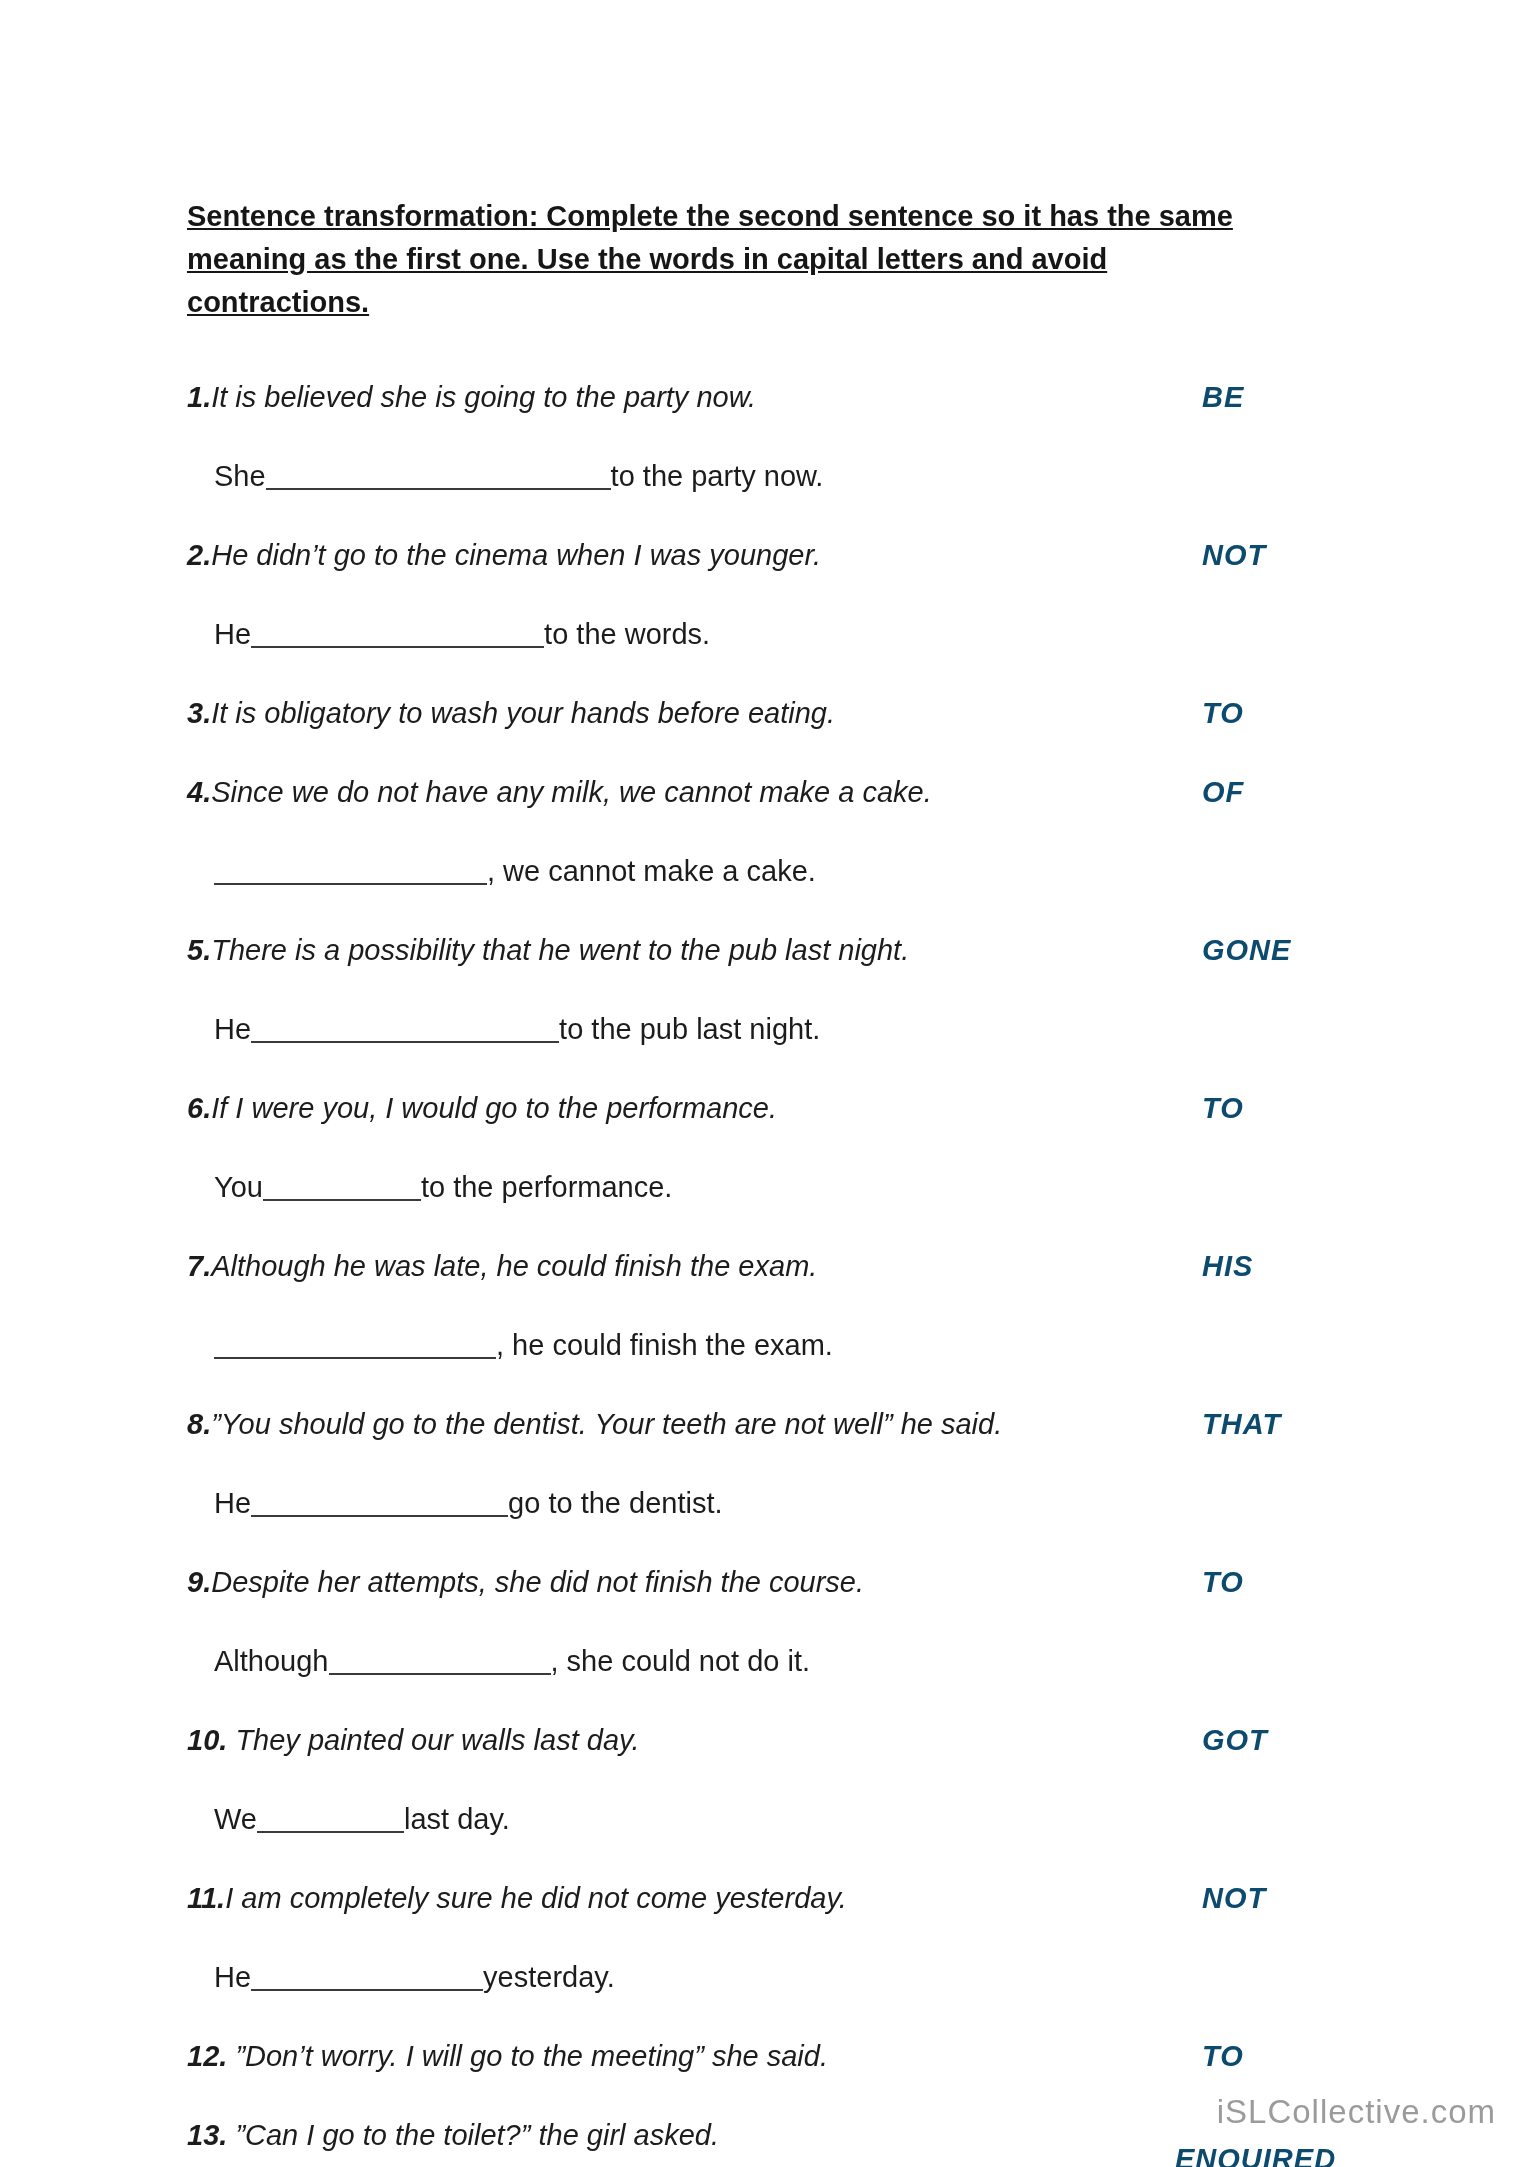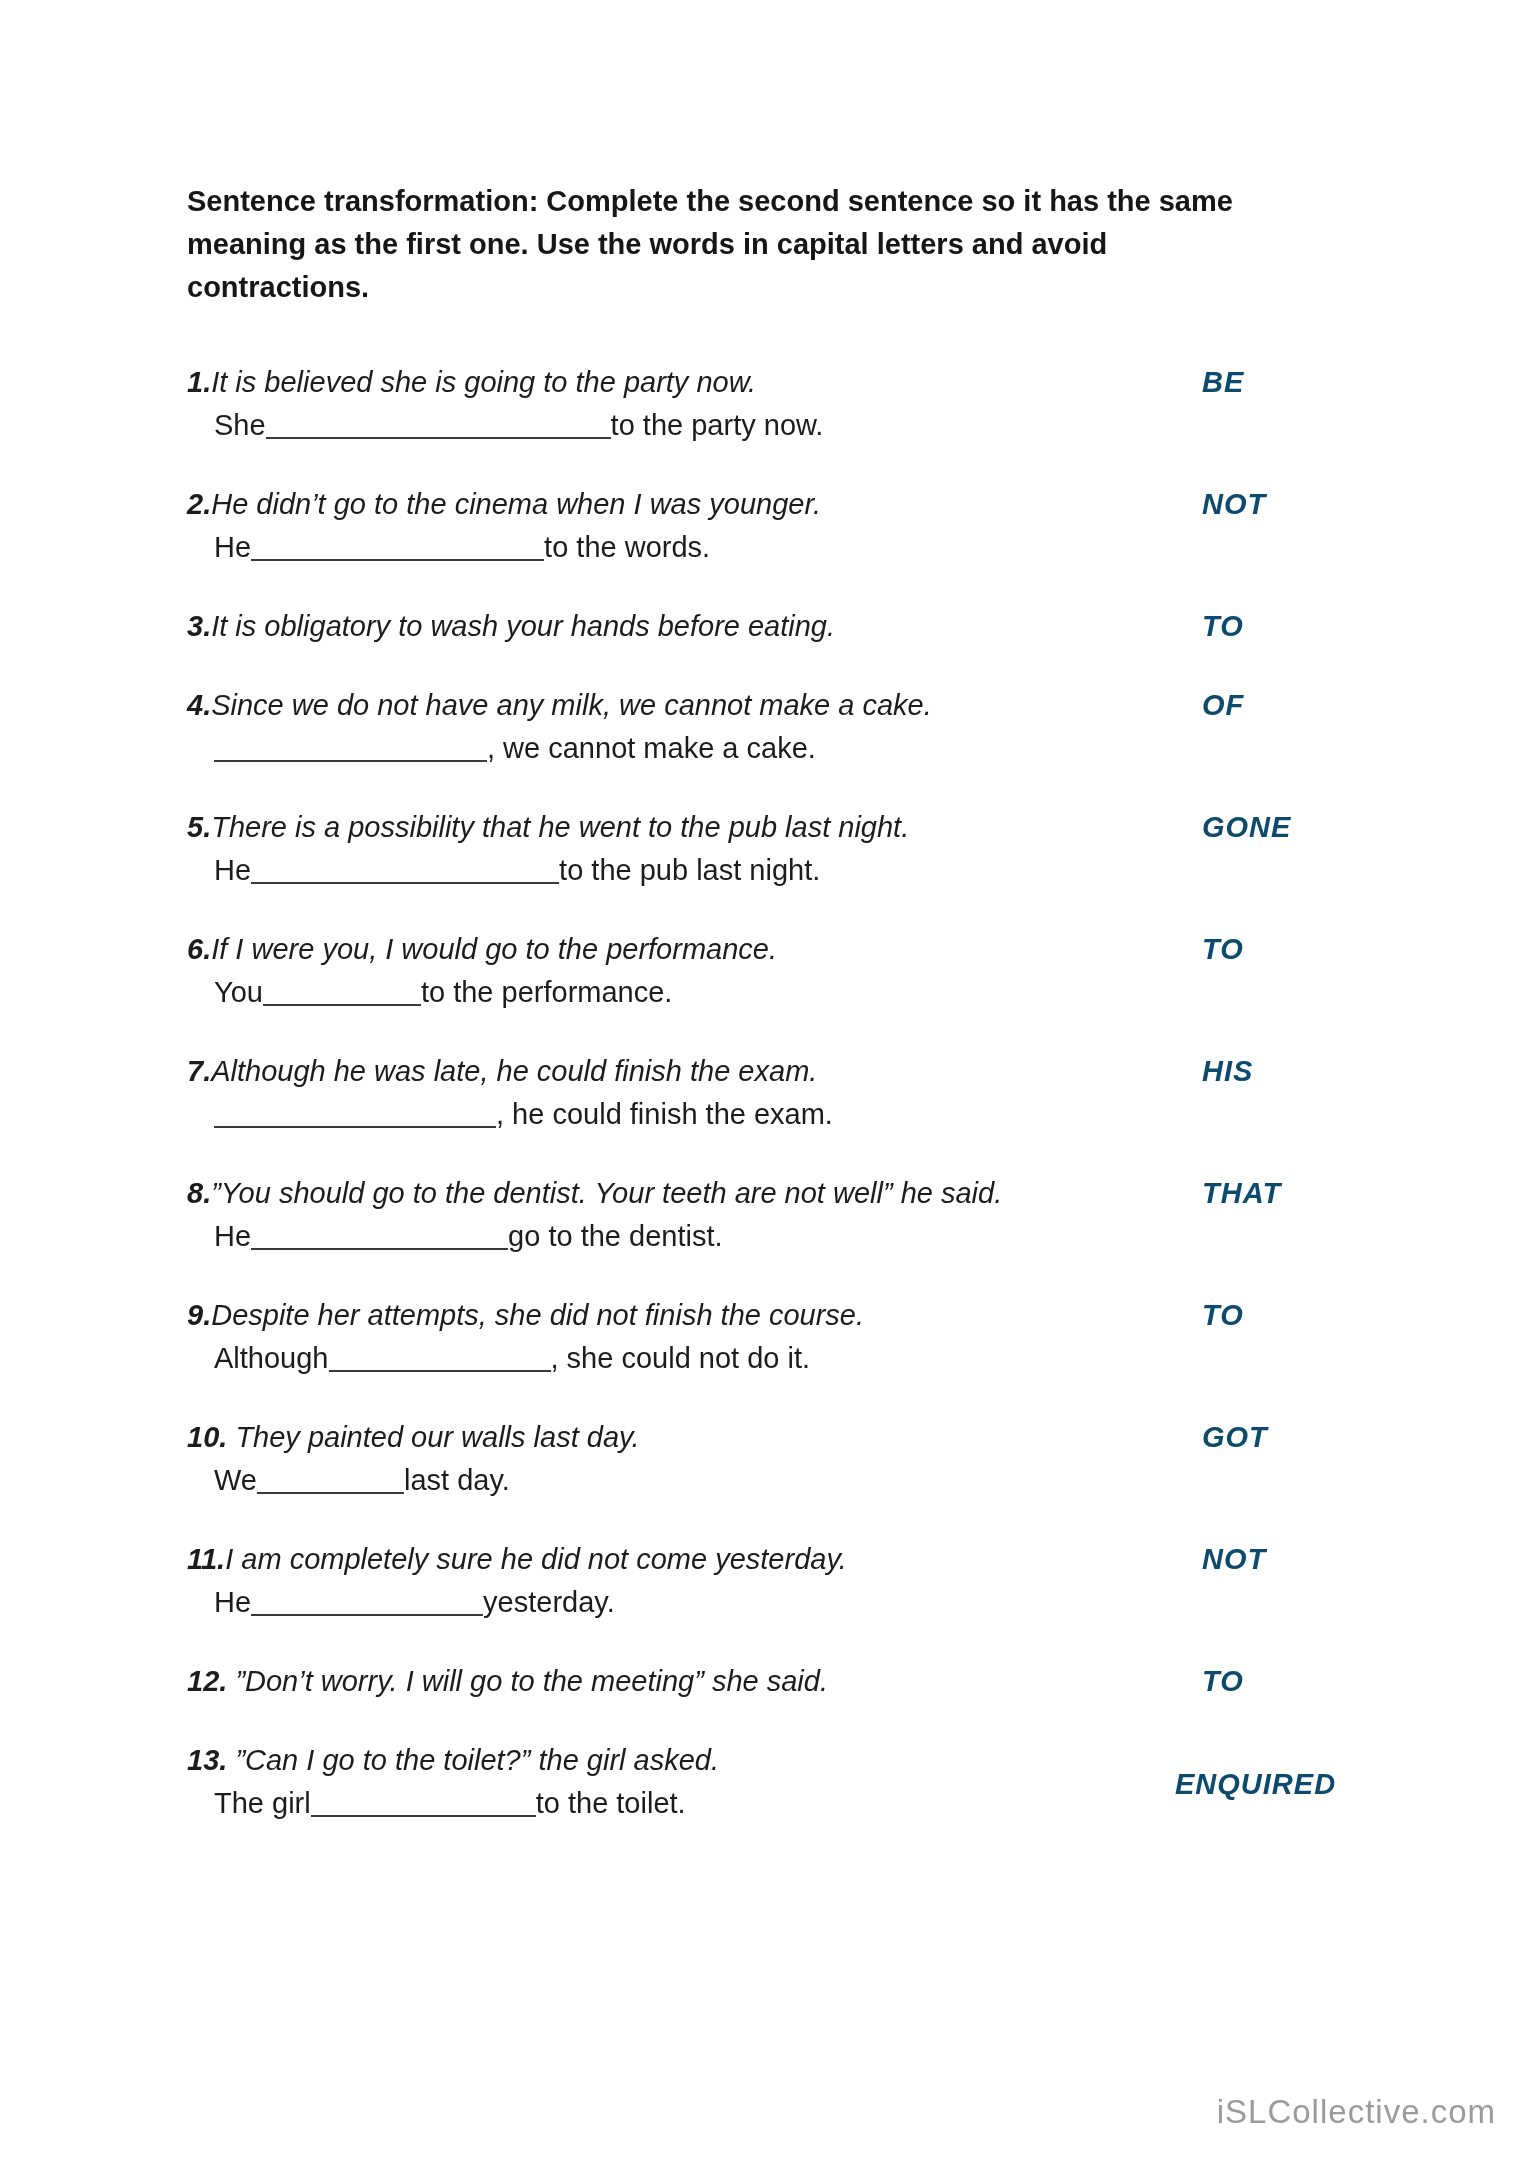--- a/index.html
+++ b/index.html
@@ -16,26 +16,27 @@
     color: #1c1c1c;
     overflow: hidden;
   }
   .content {
     position: absolute;
     left: 187px;
     top: 180px;
     width: 1240px;
   }
   .instructions {
-    margin: 0 0 52px 0;
+    margin: 15px 0 52px 0;
     font-size: 29px;
     line-height: 43px;
     font-weight: bold;
     white-space: pre-line;
     color: #161616;
+    text-decoration: underline;
   }
   .exercise {
     position: relative;
     margin: 0 0 36px 0;
     font-size: 29px;
     line-height: 43px;
   }
   .line1 {
     white-space: nowrap;
     font-style: italic;
@@ -51,20 +52,21 @@
     letter-spacing: 1px;
     color: #0c4a6e;
   }
   .keyword.keyword-wide {
     left: 988px;
     margin-top: 24px;
   }
   .line2 {
     padding-left: 27px;
     white-space: nowrap;
+    margin-top: 36px;
   }
   .blank {
     display: inline-block;
     height: 4px;
     border-bottom: 2px solid #3a3a3a;
     transform: translateY(4px);
   }
   .watermark {
     position: absolute;
     right: 36px;

